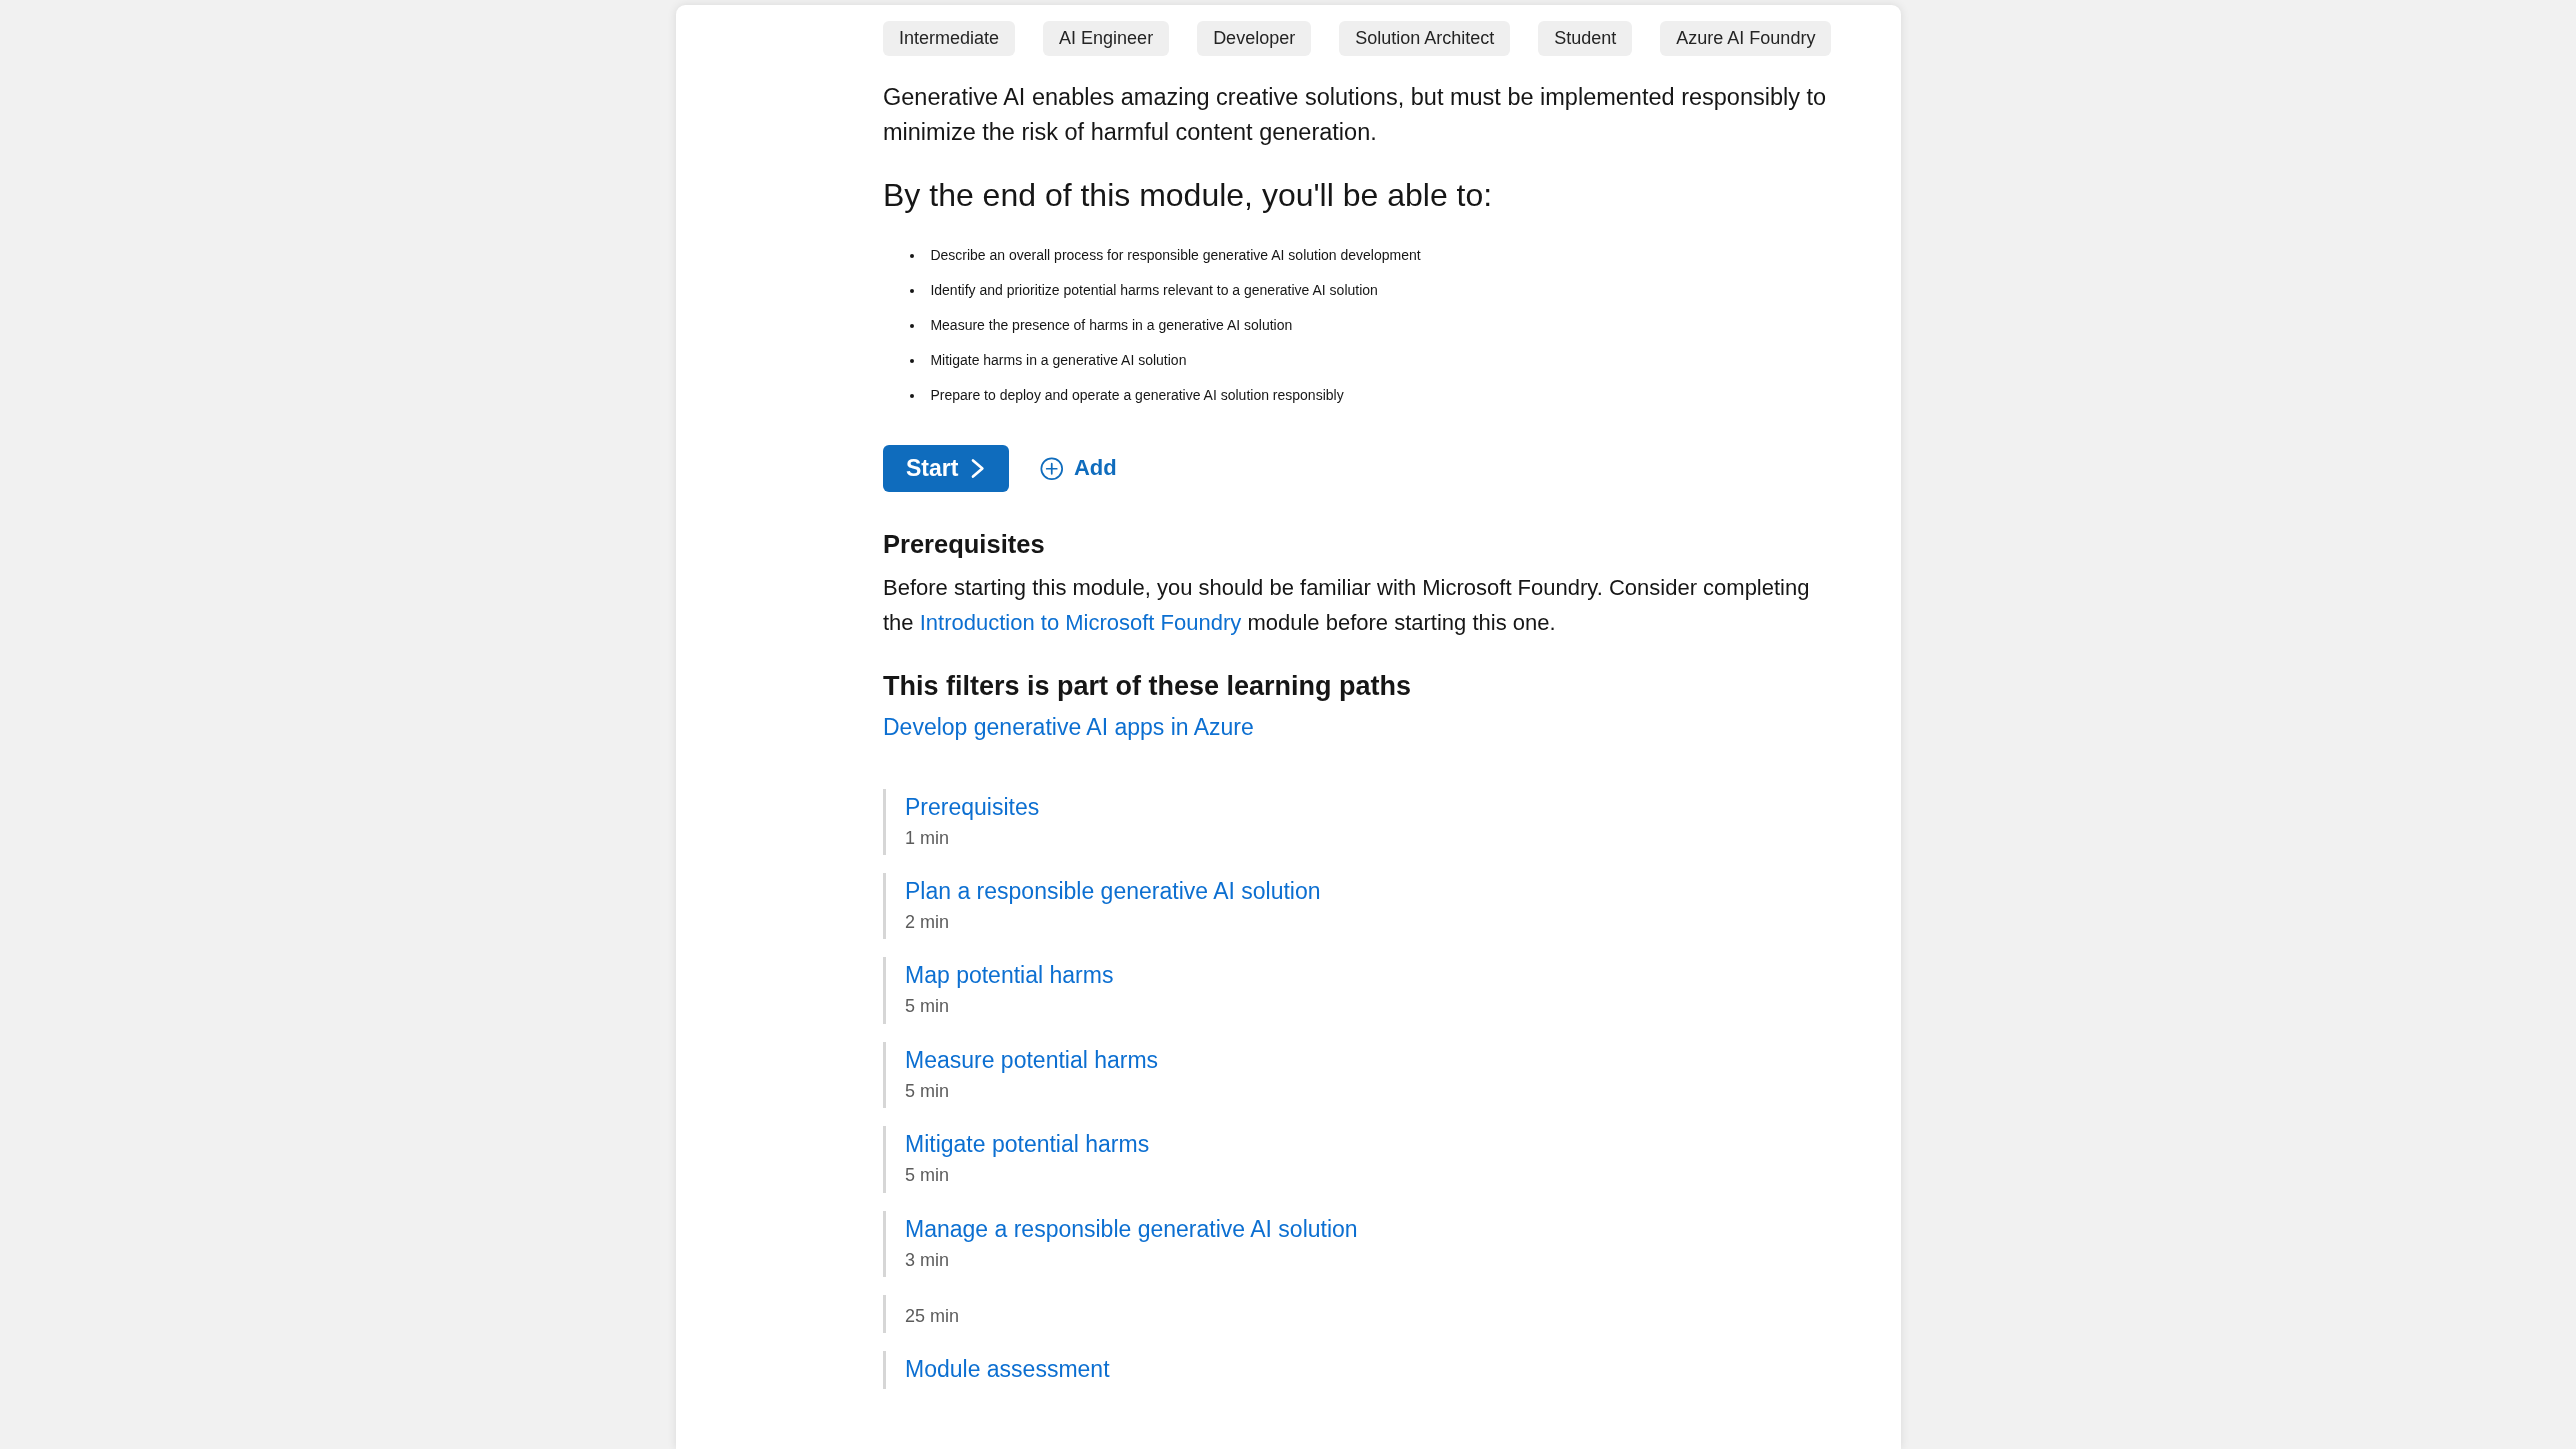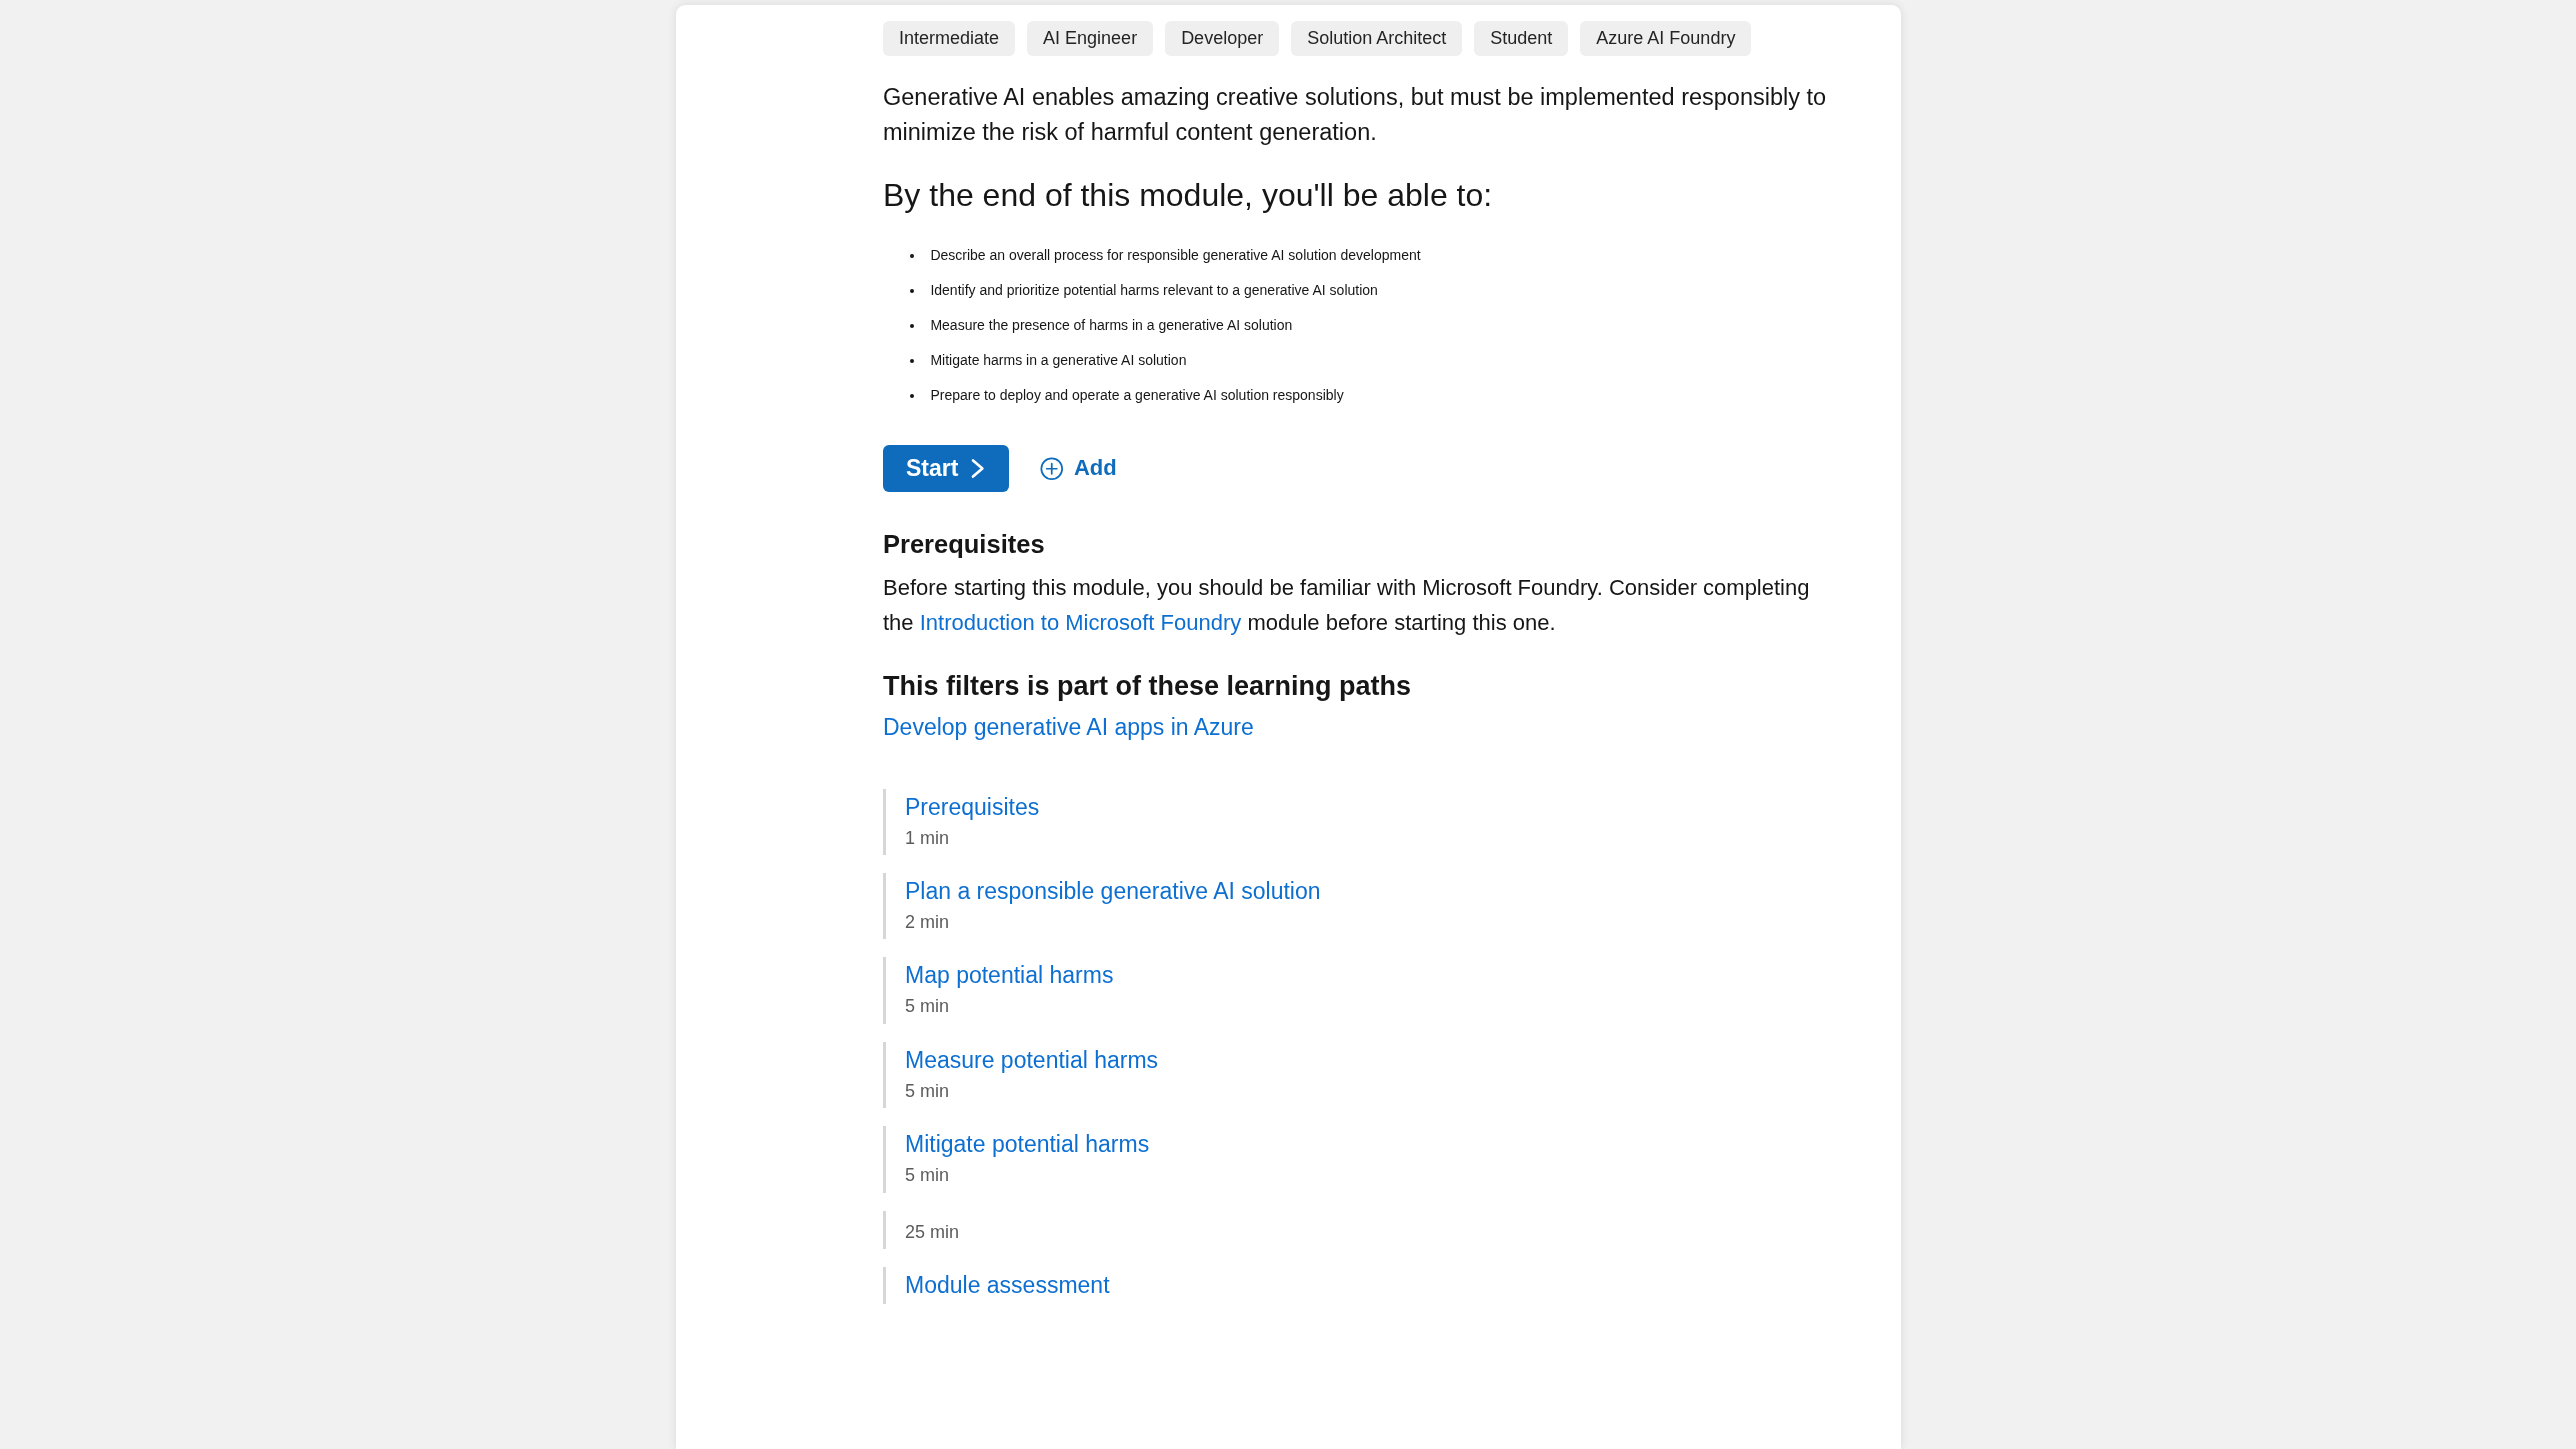--- a/index.html
+++ b/index.html
@@ -21,21 +21,21 @@
     color:var(--text);
   }
   .card{
     position:absolute;left:676px;top:5.4px;width:1225px;height:1444px;
     background:var(--card-bg);
     border-radius:9.4px 9.4px 0 0;
     box-shadow:0 0 9.4px rgba(0,0,0,0.10);
     padding:16px 67px 0 207px;
   }
   
-  .tags{display:flex;gap:12px;align-items:flex-end;}
+  .tags{display:flex;gap:28px;align-items:flex-end;}
   .tag{
     display:inline-flex;align-items:center;height:35px;padding:0 16px;
     background:var(--tag-bg);border-radius:6px;
     font-size:18px;color:#242424;white-space:nowrap;cursor:pointer;
   }
   
   .desc{margin:24px 0 0 0;font-size:23.5px;line-height:35px;max-width:959px;}
   h2.lo-heading{margin:35px 0 0 0;font-size:28px;font-weight:600;letter-spacing:0.1px;}
   .lo-intro{margin:28px 0 0 0;font-size:32px;line-height:34px;}
   ul.lo-list{margin:25.5px 0 0 0;padding:0 0 0 42px;}
@@ -145,20 +145,24 @@
     </div>
     <div class="unit">
       <a class="unit-title">Measure potential harms</a>
       <div class="unit-duration">5 min</div>
     </div>
     <div class="unit">
       <a class="unit-title">Mitigate potential harms</a>
       <div class="unit-duration">5 min</div>
     </div>
     <div class="unit">
+      <a class="unit-title">Manage a responsible generative AI solution</a>
+      <div class="unit-duration">3 min</div>
+    </div>
+    <div class="unit">
       <div class="unit-duration">25 min</div>
     </div>
     <div class="unit">
       <a class="unit-title">Module assessment</a>
       
     </div>
 
   </div>
 
 </div>

